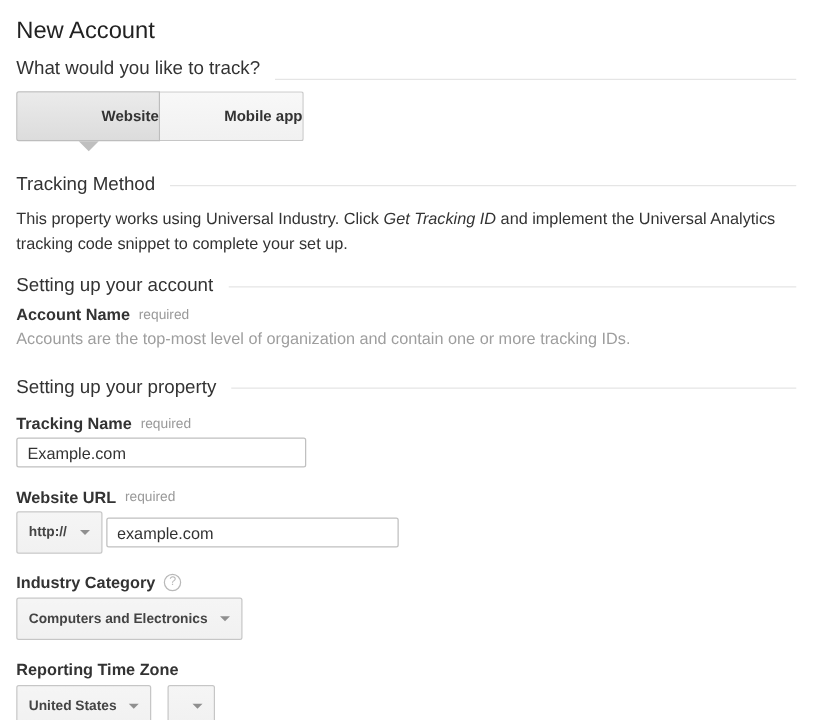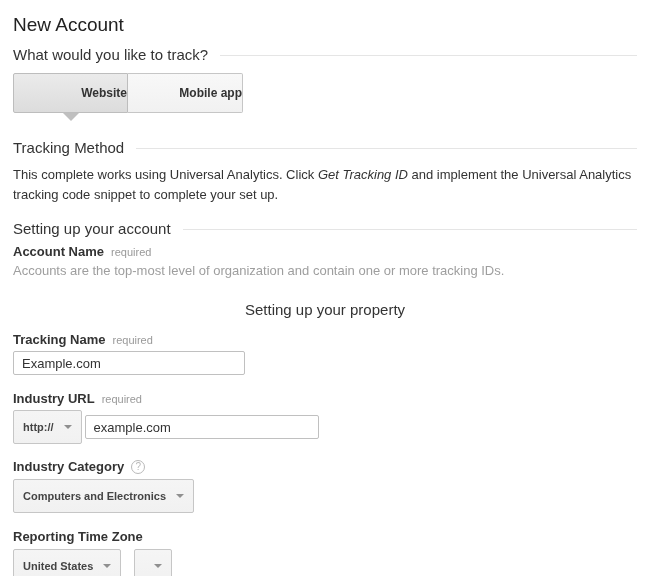--- a/index.html
+++ b/index.html
@@ -27,24 +27,24 @@
     color: #333;
     line-height: 18px;
     white-space: nowrap;
   }
   .section-heading .rule {
     flex: 1;
     height: 0;
     border-top: 1px solid #e5e5e5;
     margin-left: 12px;
   }
-  .sh-track  { margin-top: 10px; }
+  .sh-track  { margin-top: 10px; align-items: flex-end; }
   .sh-method { margin-top: 18px; }
   .sh-account{ margin-top: 15px; }
-  .sh-property{ margin-top: 22px; flex-direction: column; }
+  .sh-property{ margin-top: 22px; }
 
   
   .tabs-wrap { position: relative; margin-top: 9px; height: 48px; }
   .tabs { display: flex; }
   .tab {
     width: 115px; height: 40px;
     display: flex; align-items: center; justify-content: flex-end;
     font-size: 12px; font-weight: bold; color: #333;
     border: 1px solid #c6c6c6;
     background: linear-gradient(#f8f8f8, #f1f1f1);
@@ -166,21 +166,21 @@
     </div>
     <div class="tab-arrow"></div>
   </div>
 
   <div class="section-heading sh-method">
     <span>Tracking Method</span>
     <span class="rule"></span>
   </div>
 
   <p class="desc">
-    <span>This complete works using Universal Analytics. Click </span><span class="em">Get Tracking ID</span><span> and implement the Universal Analytics tracking code snippet to complete your set up.</span>
+    <span>This property works using Universal Industry. Click </span><span class="em">Get Tracking ID</span><span> and implement the Universal Analytics tracking code snippet to complete your set up.</span>
   </p>
 
   <div class="section-heading sh-account">
     <span>Setting up your account</span>
     <span class="rule"></span>
   </div>
 
   <div class="field-label ml-label1">
     <span>Account Name</span>
     <span class="required">required</span>
@@ -192,21 +192,21 @@
     <span class="rule"></span>
   </div>
 
   <div class="field-label ml-label2">
     <span>Tracking Name</span>
     <span class="required">required</span>
   </div>
   <input class="text-input small-gap" type="text" value="Example.com" style="">
 
   <div class="field-label ml-label3">
-    <span>Industry URL</span>
+    <span>Website URL</span>
     <span class="required">required</span>
   </div>
   <div class="url-row">
     <button class="gbtn">
       <span>http://</span>
       <span class="caret"></span>
     </button>
     <input class="text-input" type="text" value="example.com" style="">
   </div>
 

